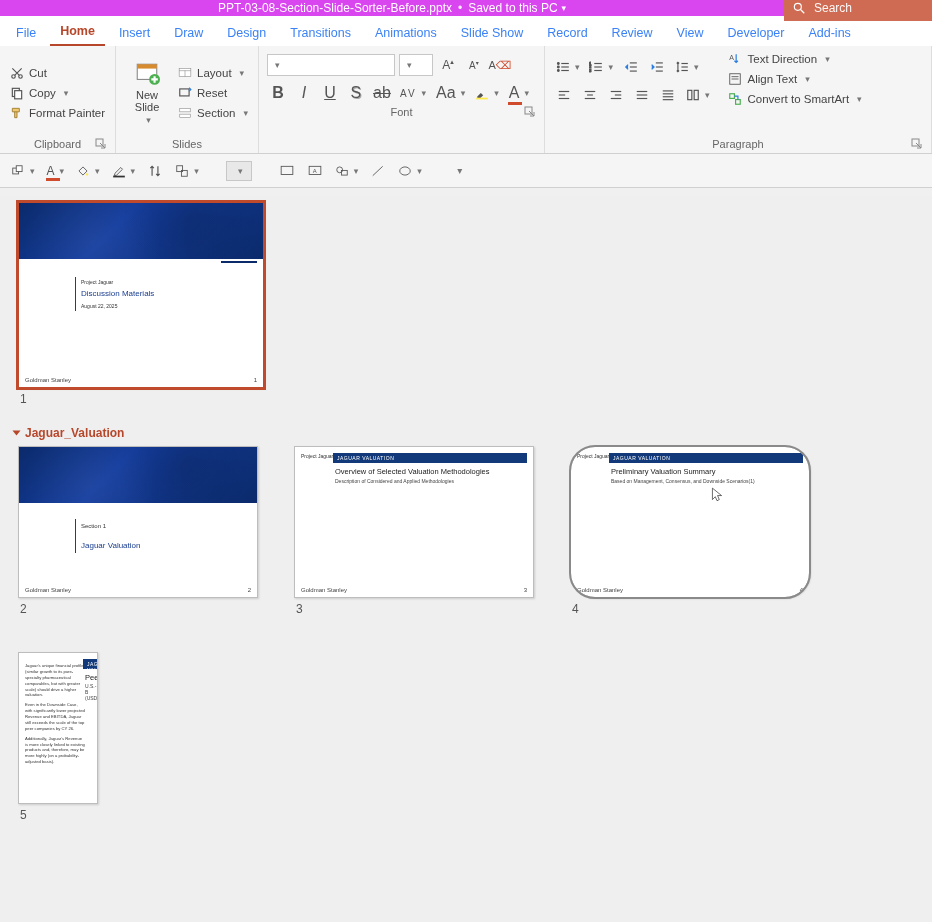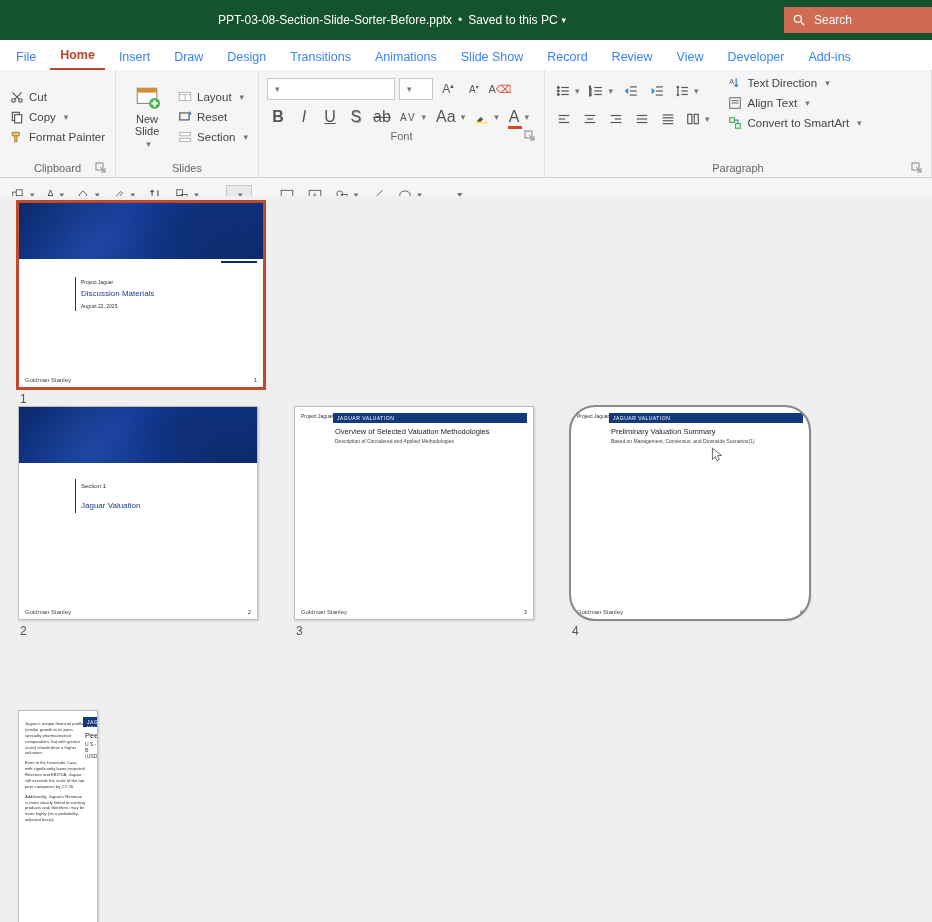--- a/index.html
+++ b/index.html
@@ -1,19 +1,19 @@
 <!DOCTYPE html>
 <html><head>
 <meta charset="utf-8">
 <style>
   * { box-sizing: border-box; margin: 0; padding: 0; font-family: "Segoe UI", Arial, sans-serif; }
   body { background: #f0f0f0; width: 932px; height: 922px; overflow: hidden; user-select: none; }
 
   
-  .titlebar { background: #14532d; height: 40px; display: flex; align-items: center; color: #fff; font-size: 12px; }
+  .titlebar { background: #d946ef; height: 16px; display: flex; align-items: center; color: #fff; font-size: 12px; }
   .titlebar .title { flex: 1; text-align: center; display:flex; align-items:center; justify-content:center; gap:6px;}
   .titlebar .title .divider { opacity:.9; }
   .titlebar .saved { display:flex; align-items:center; gap:4px;}
   .searchbox { background: #cf6b52; height: 26px; width: 148px; display:flex; align-items:center; padding:0 8px; gap:8px; color:#fff; }
   .searchbox svg { width:14px; height:14px; }
   .searchbox span { font-size:12px; opacity:.95;}
 
   
   .tabs { background:#fff; height:30px; display:flex; align-items:flex-end; padding:0 6px; gap:4px; border-bottom:0; }
   .tab { padding: 6px 10px 6px; font-size:12.5px; color:#3b82f6; cursor:pointer; }
@@ -42,21 +42,21 @@
   .qat { background:#f5f5f5; height:34px; border-bottom:1px solid #d0d0d0; display:flex; align-items:center; gap:6px; padding:0 8px;}
   .shapebox { width:26px; height:20px; border:1px solid #c7c7c7; background:#e8e8e8; display:flex; align-items:center; justify-content:center;}
 
   
   .sorter { position:absolute; top:196px; left:0; right:0; bottom:0; background:#efefef; overflow:hidden; padding:6px 10px 10px 18px;}
   .section-header { display:flex; align-items:center; gap:6px; font-size:12px; color:#b7472a; font-weight:600; margin:8px 0 6px -4px; cursor:pointer;}
   .section-header .tri { width:0;height:0; border-left:5px solid #b7472a; border-top:4px solid transparent; border-bottom:4px solid transparent; transform:rotate(90deg);}
   .slides-row { display:flex; gap:36px; flex-wrap:wrap;}
   .slide-wrap { display:flex; flex-direction:column; }
   .slide-wrap.big .thumb { width:246px; height:186px;}
-  .thumb { width:240px; height:214px; background:#fff; border:1px solid #bdbdbd; box-shadow: 1px 1px 2px rgba(0,0,0,.15); position:relative; overflow:hidden;}
+  .thumb { width:240px; height:152px; background:#fff; border:1px solid #bdbdbd; box-shadow: 1px 1px 2px rgba(0,0,0,.15); position:relative; overflow:hidden;}
   .thumb.selected { outline:3px solid #c04b2c; outline-offset:-1px;}
   .thumb.hover { outline:2px solid #8a8a8a; outline-offset:-1px;border-radius:25px;}
   .num { font-size:12px; color:#555; margin-top:4px; margin-left:2px;}
 
   
   .bluewave { position:absolute; top:0; left:0; right:0; height:56px; background:linear-gradient(135deg,#0b2a6b,#143d9e 40%,#0b2a6b);}
   .bluewave::after{content:"";position:absolute;inset:0;background:
     radial-gradient(circle at 30% 70%, rgba(255,255,255,.05), transparent 40%),
     radial-gradient(circle at 70% 30%, rgba(0,0,0,.15), transparent 40%);}
   .tinybar{ position:absolute; right:6px; top:58px; width:36px;height:2px;background:#0b2a6b;}
@@ -463,20 +463,24 @@
         <div class="s1-proj">Project Jaguar</div>
         <div class="s1-title">Discussion Materials</div>
         <div class="s1-date">August 22, 2025</div>
         <div class="footer">Goldman Stanley</div>
         <div class="pgnum">1</div>
       </div>
       <div class="num">1</div>
     </div>
   </div>
 
+  <div class="section-header" style="margin-top:20px;">
+    <span class="tri"></span>
+    <span>Jaguar_Valuation</span>
+  </div>
 
   <div class="slides-row">
 
     <div class="slide-wrap">
       <div class="thumb">
         <div class="bluewave"></div>
         <div class="s2-rule"></div>
         <div class="s2-sec">Section 1</div>
         <div class="s2-title">Jaguar Valuation</div>
         <div class="footer">Goldman Stanley</div>
@@ -506,21 +510,21 @@
         <div class="footer">Goldman Stanley</div>
         <div class="pgnum">4</div>
         <svg class="cursor" style="left:140px;top:40px;" viewBox="0 0 20 28">
             <path d="M2 2l0 20 5-5 3 7 4-2-3-7 7 0z" fill="#fff" stroke="#000" stroke-width="1"></path>
           </svg>
       </div>
       <div class="num">4</div>
     </div>
 
     <div class="slide-wrap">
-      <div class="thumb partial-thumb partial" style="width:70px;margin-top:36px;">
+      <div class="thumb partial-thumb partial" style="width:70px;">
 
         <div class="hdrbar" style="left:64px;width:14px;">JAGUAR VALUATION</div>
         <div class="slide-title" style="left:66px;">Pee</div>
         <div class="slide-sub" style="left:66px;top:30px;white-space:pre-line;">U.S.-B (USD</div>
         <div class="leftcol" id="lc5">
             <p>Jaguar's unique financial profile (similar growth to its pure-specialty pharmaceutical comparables, but with greater scale) should drive a higher valuation.</p>
             <p>Even in the Downside Case, with significantly lower projected Revenue and EBITDA, Jaguar still exceeds the scale of the top peer companies by CY 26.</p>
             <p>Additionally, Jaguar's Revenue is more closely linked to existing products and, therefore, may be more highly (on a probability-adjusted basis).</p>
           </div>
       </div>

